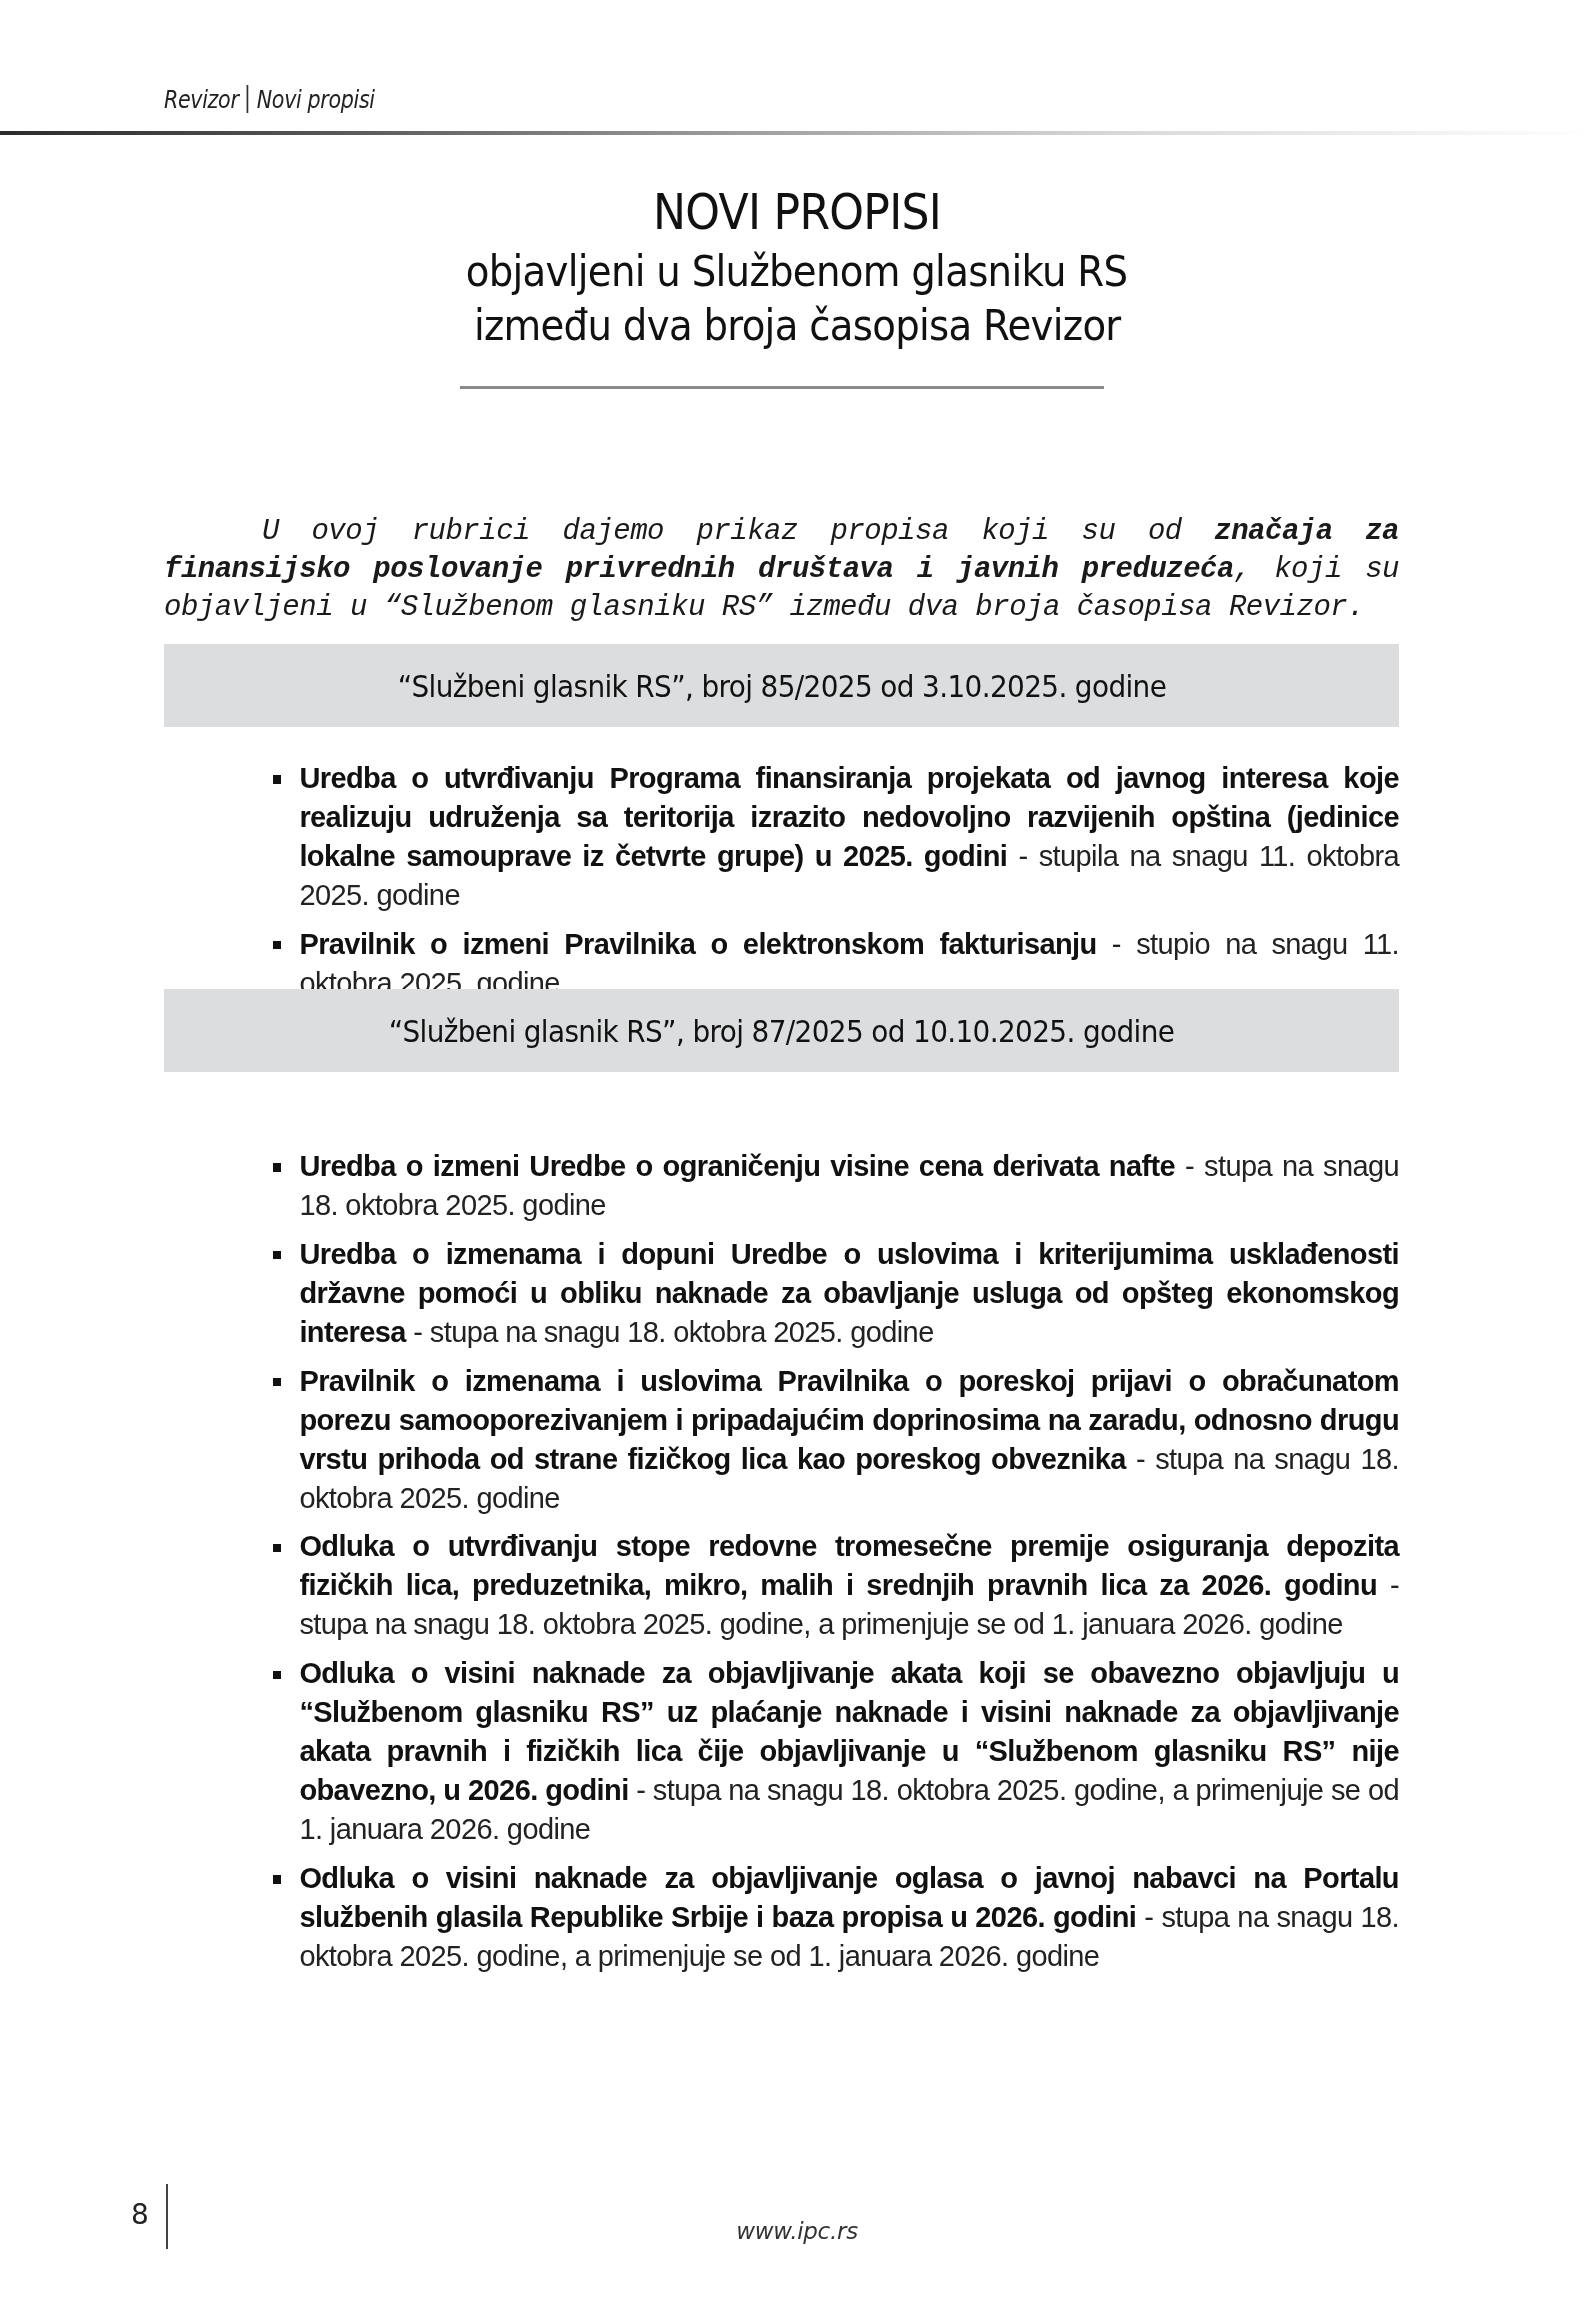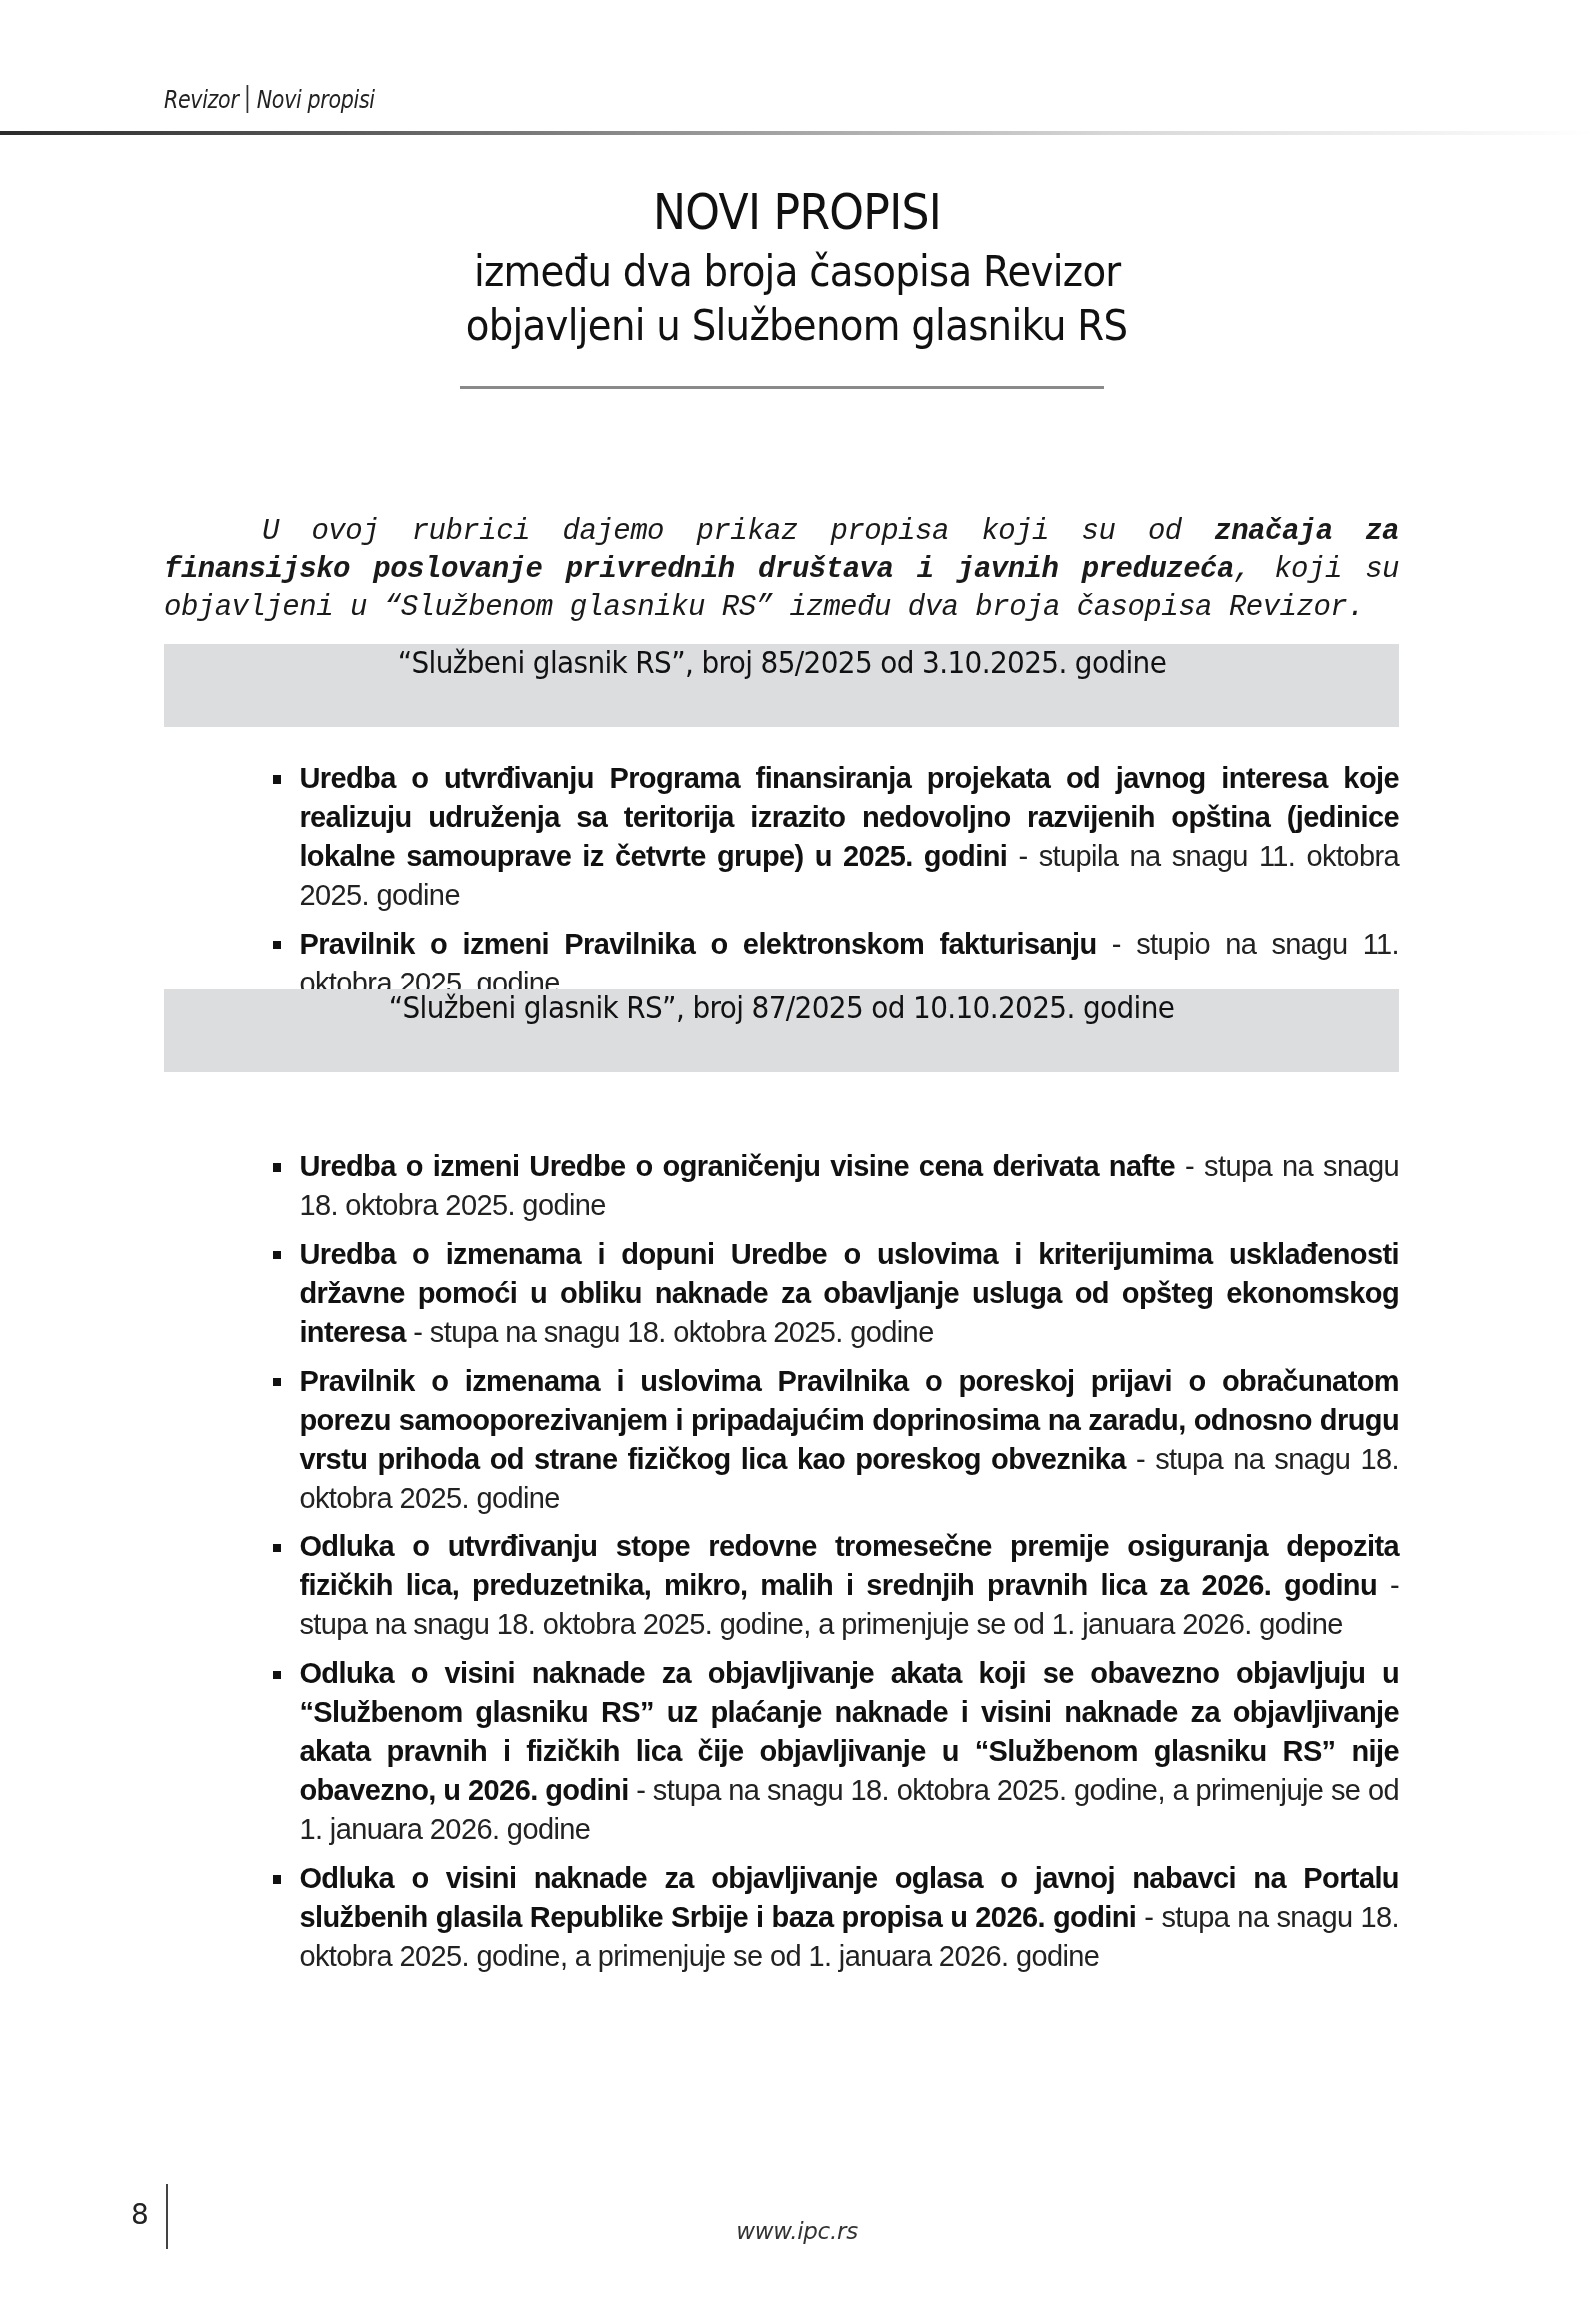--- a/index.html
+++ b/index.html
@@ -92,21 +92,21 @@
     .intro b {
       font-weight: bold;
     }
     .band {
       position: absolute;
       left: 164px;
       width: 1235px;
       height: 83px;
       background: #dcdddf;
       display: flex;
-      align-items: flex-start;
+      align-items: center;
       justify-content: center;
       font-family: "DejaVu Sans", sans-serif;
       font-size: 31px;
       color: #111;
       letter-spacing: -0.7px;
     }
     .band span {
       display: inline-block;
       transform: scaleX(0.9);
     }
@@ -182,22 +182,22 @@
 </head>
 <body>
 
 <div class="running-header">
   <span>Revizor</span><span class="sep"></span><span>Novi propisi</span>
 </div>
 <div class="header-rule"></div>
 
 <div class="title-block">
   <div><span class="title-main">NOVI PROPISI</span></div>
+  <div><span class="title-sub">objavljeni u Službenom glasniku RS</span></div>
   <div><span class="title-sub">između dva broja časopisa Revizor</span></div>
-  <div><span class="title-sub">objavljeni u Službenom glasniku RS</span></div>
 </div>
 <div class="title-rule"></div>
 
 <p class="intro"><span>U ovoj rubrici dajemo prikaz propisa koji su od </span><b>značaja za finansijsko poslovanje privrednih društava i javnih preduzeća</b><span>, koji su objavljeni u “Službenom glasniku RS” između dva broja časopisa Revizor.</span></p>
 
 <div class="band band-1">
   <span>“Službeni glasnik RS”, broj 85/2025 od 3.10.2025. godine</span>
 </div>
 <ul class="list list-1">
   <li>

